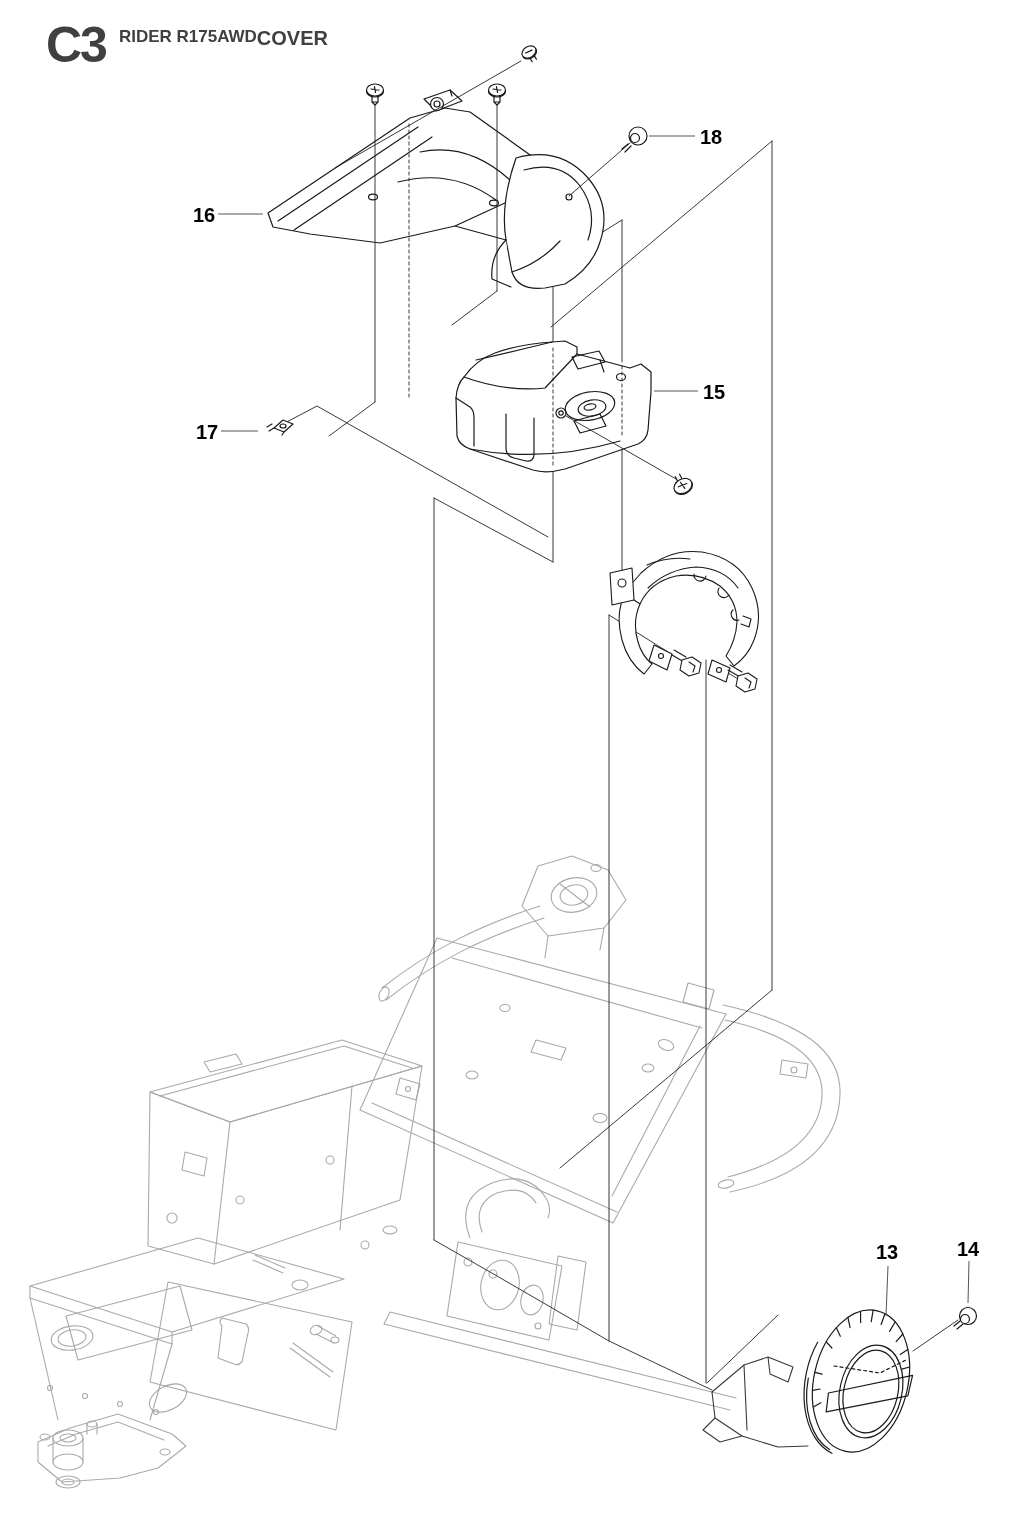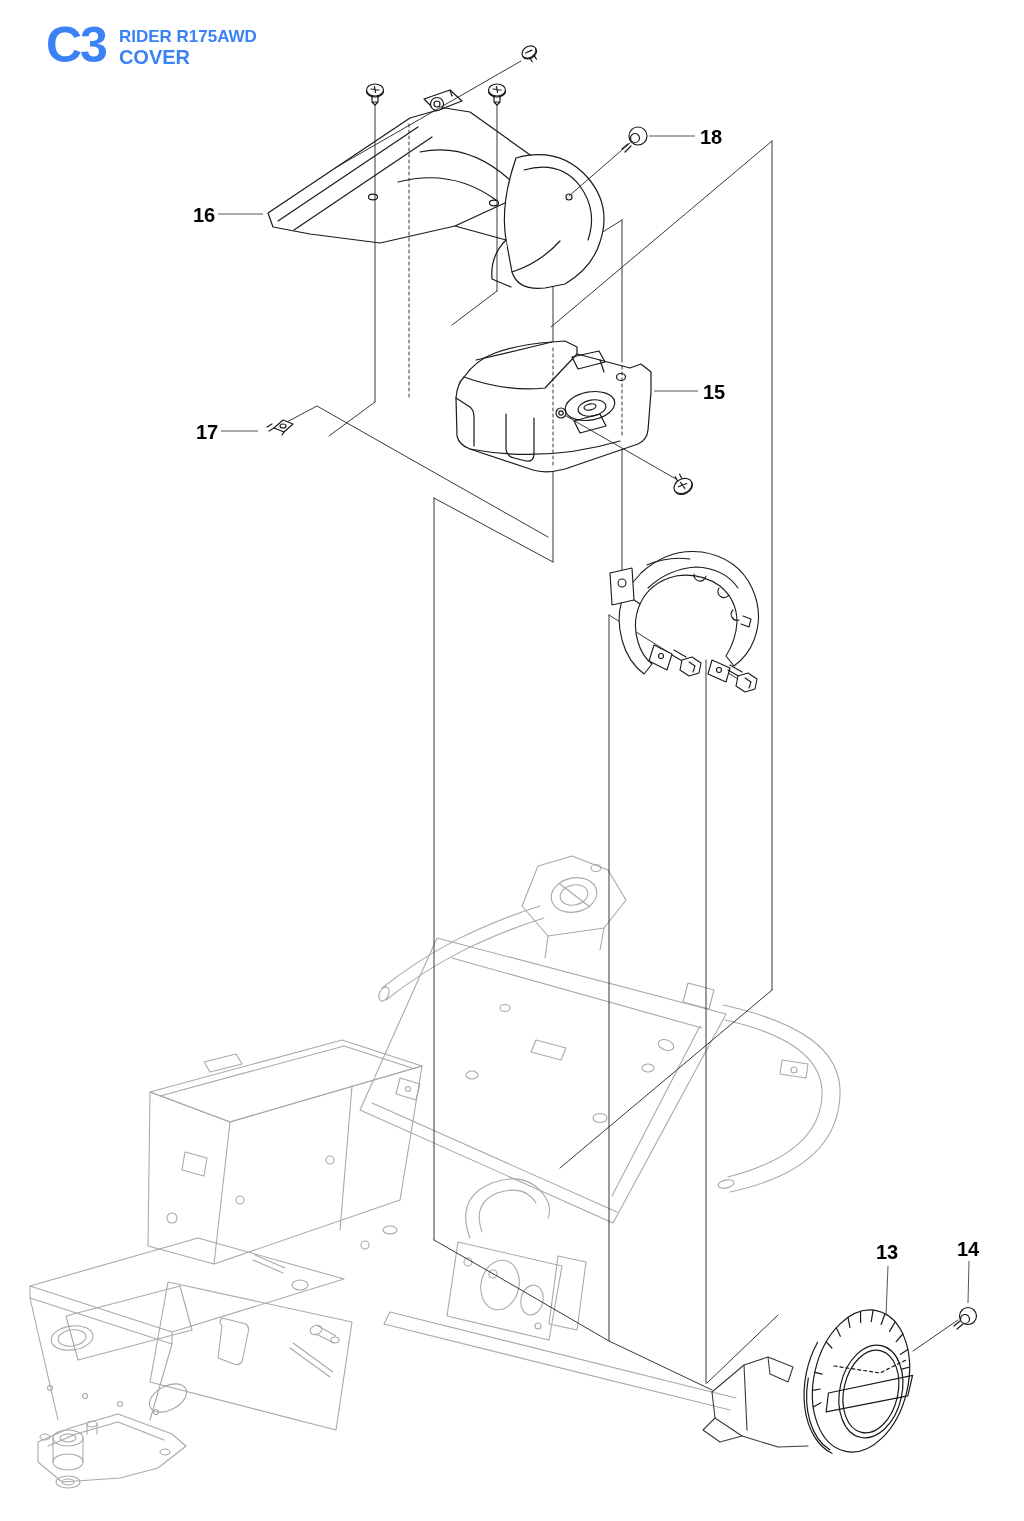--- a/index.html
+++ b/index.html
@@ -1,21 +1,21 @@
 <!DOCTYPE html>
 <html><head>
 <meta charset="utf-8">
 <style>
   html,body{margin:0;padding:0;background:#fff;}
   #page{position:relative;width:1024px;height:1521px;background:#fff;overflow:hidden;
         font-family:"Liberation Sans","DejaVu Sans",sans-serif;}
   #diagram-svg{position:absolute;left:0;top:0;width:1024px;height:1521px;}
-  #header{position:absolute;left:46px;top:20px;display:flex;align-items:flex-start;gap:13px;color:#3b82f6;}
+  #header{position:absolute;left:46px;top:20px;display:flex;align-items:flex-start;gap:13px;color:#404040;}
   #header .code{font-size:50px;font-weight:bold;line-height:1;letter-spacing:-2px;}
-  #header .titles{display:flex;flex-direction:column;padding-top:7px;}
+  #header .titles{display:flex;flex-direction:row;padding-top:7px;}
   #header .titles .model{font-size:17px;font-weight:bold;line-height:1.12;}
   #header .titles .section{font-size:20px;font-weight:bold;line-height:1.12;}
   .co{font-size:20px;font-weight:bold;fill:#000;}
 </style>
 </head>
 <body>
 
 <div id="page">
 
   <div id="header">

